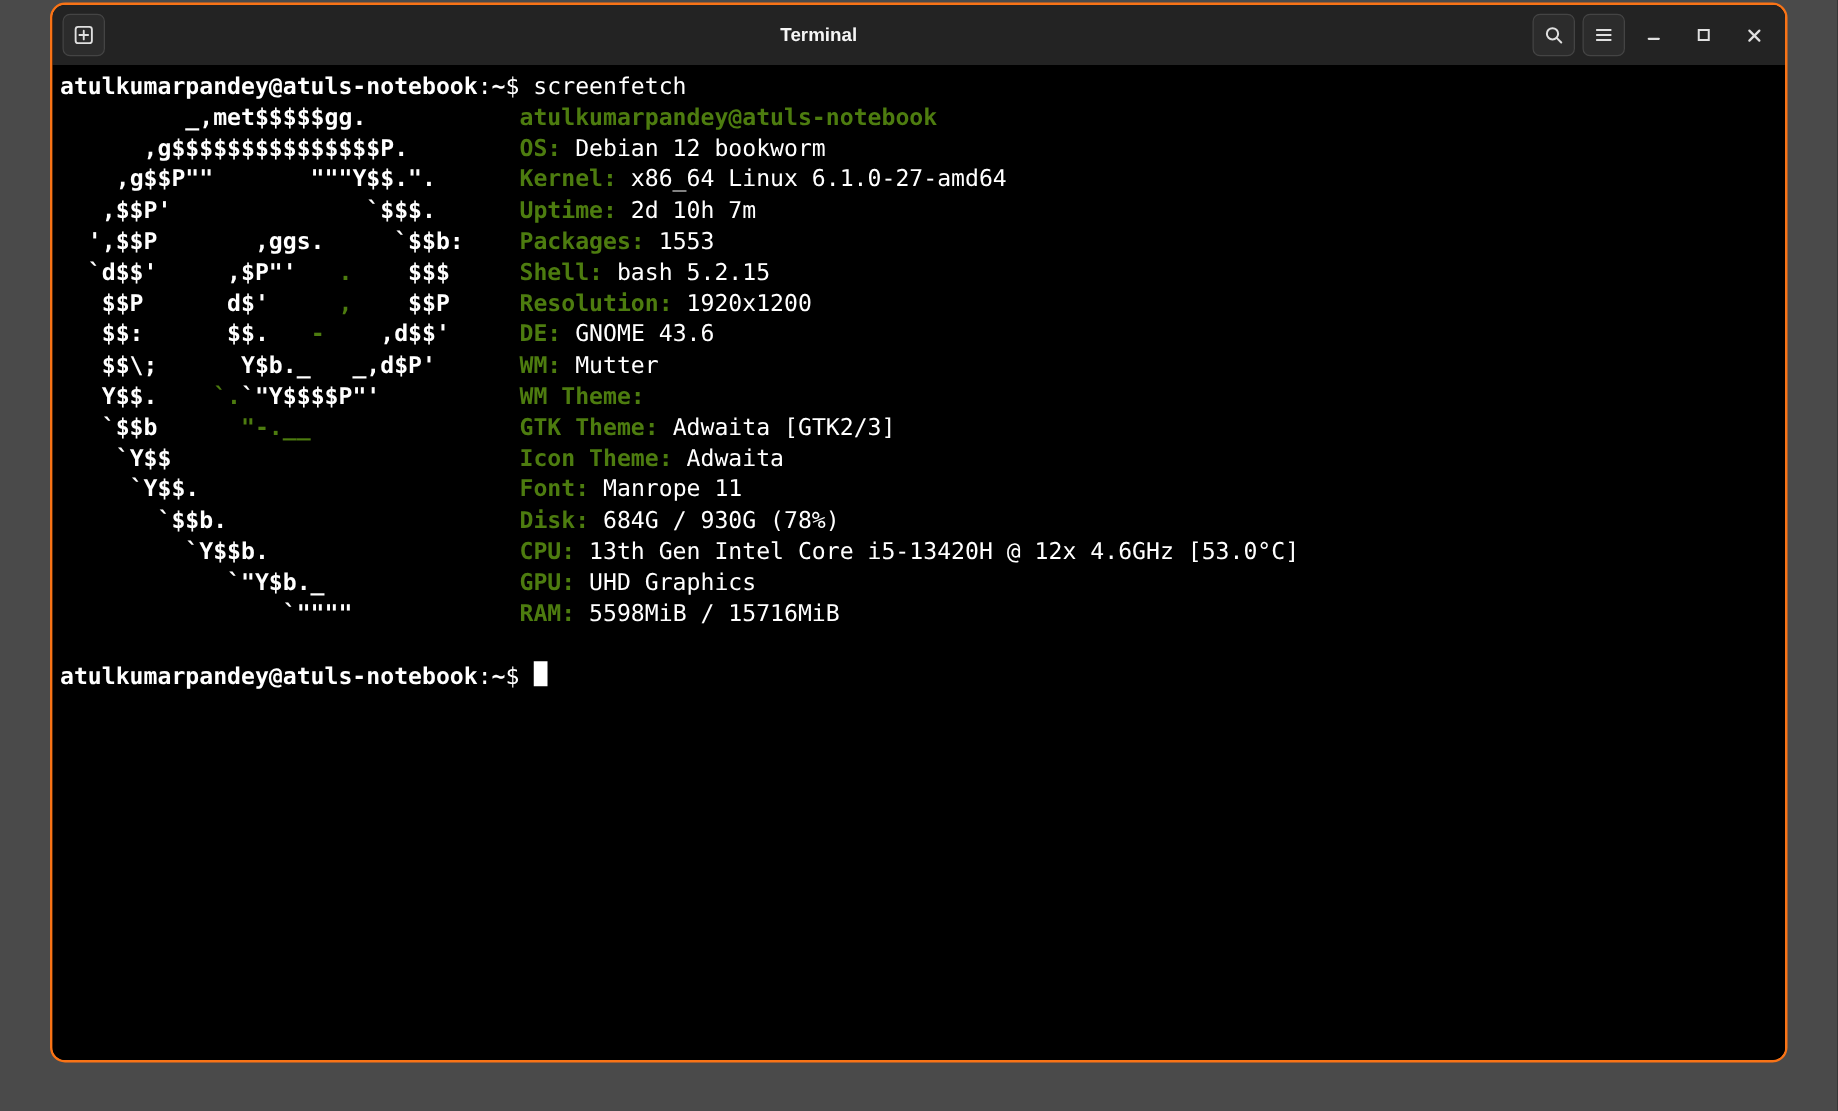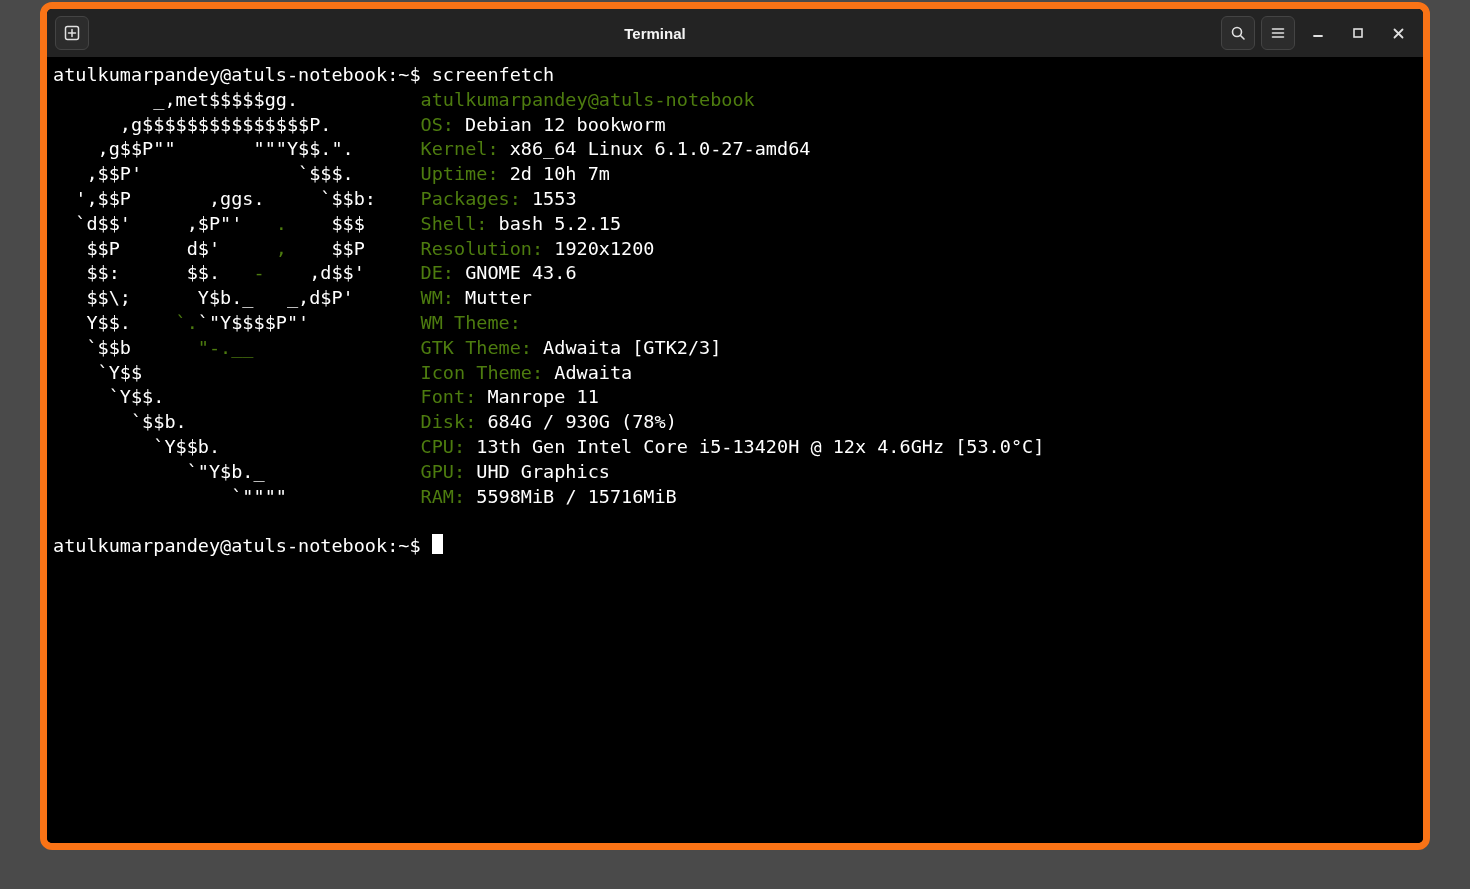--- a/index.html
+++ b/index.html
@@ -1,24 +1,24 @@
 <!DOCTYPE html>
 <html><head>
 <meta charset="utf-8">
 <style>
   * { margin:0; padding:0; box-sizing:border-box; }
   html,body{width:1470px;height:889px;overflow:hidden;background:#4a4a4a;font-family:sans-serif;}
-  .window{width:1390px;height:848px;margin:2px auto;border-radius:12px;overflow:hidden;background:#000;border:7px solid #f97316;display:flex;flex-direction:column;}
+  .window{width:1390px;height:848px;margin:2px auto;border-radius:12px;overflow:hidden;background:#000;border:2px solid #f97316;display:flex;flex-direction:column;}
   .titlebar{height:48px;background:#232323;display:flex;align-items:center;padding:0 8px;color:#eaeaea;}
   .tb-btn{width:34px;height:34px;border-radius:6px;display:flex;align-items:center;justify-content:center;color:#e0e0e0;cursor:pointer;}
   .tb-btn.boxed{border:1px solid #444;background:#2c2c2c;}
   .tb-title{flex:1;text-align:center;font-size:15px;font-weight:600;color:#f5f5f5;}
   .tb-right{display:flex;gap:6px;align-items:center;}
   .terminal-body{flex:1;background:#000;color:#fff;font-family:"DejaVu Sans Mono","Liberation Mono",monospace;font-size:18.5px;line-height:24.8px;padding:6px 6px;white-space:pre;overflow:hidden;}
-  .bold{font-weight:400;}
+  .bold{font-weight:700;}
   .red{color:#4d7c0f;}
   .white{color:#fff;}
   .cursor{display:inline-block;width:11px;height:20px;background:#fff;vertical-align:-2px;}
   svg{display:block;}
 </style>
 </head>
 <body>
 
 <div class="window">
   <div class="titlebar">

